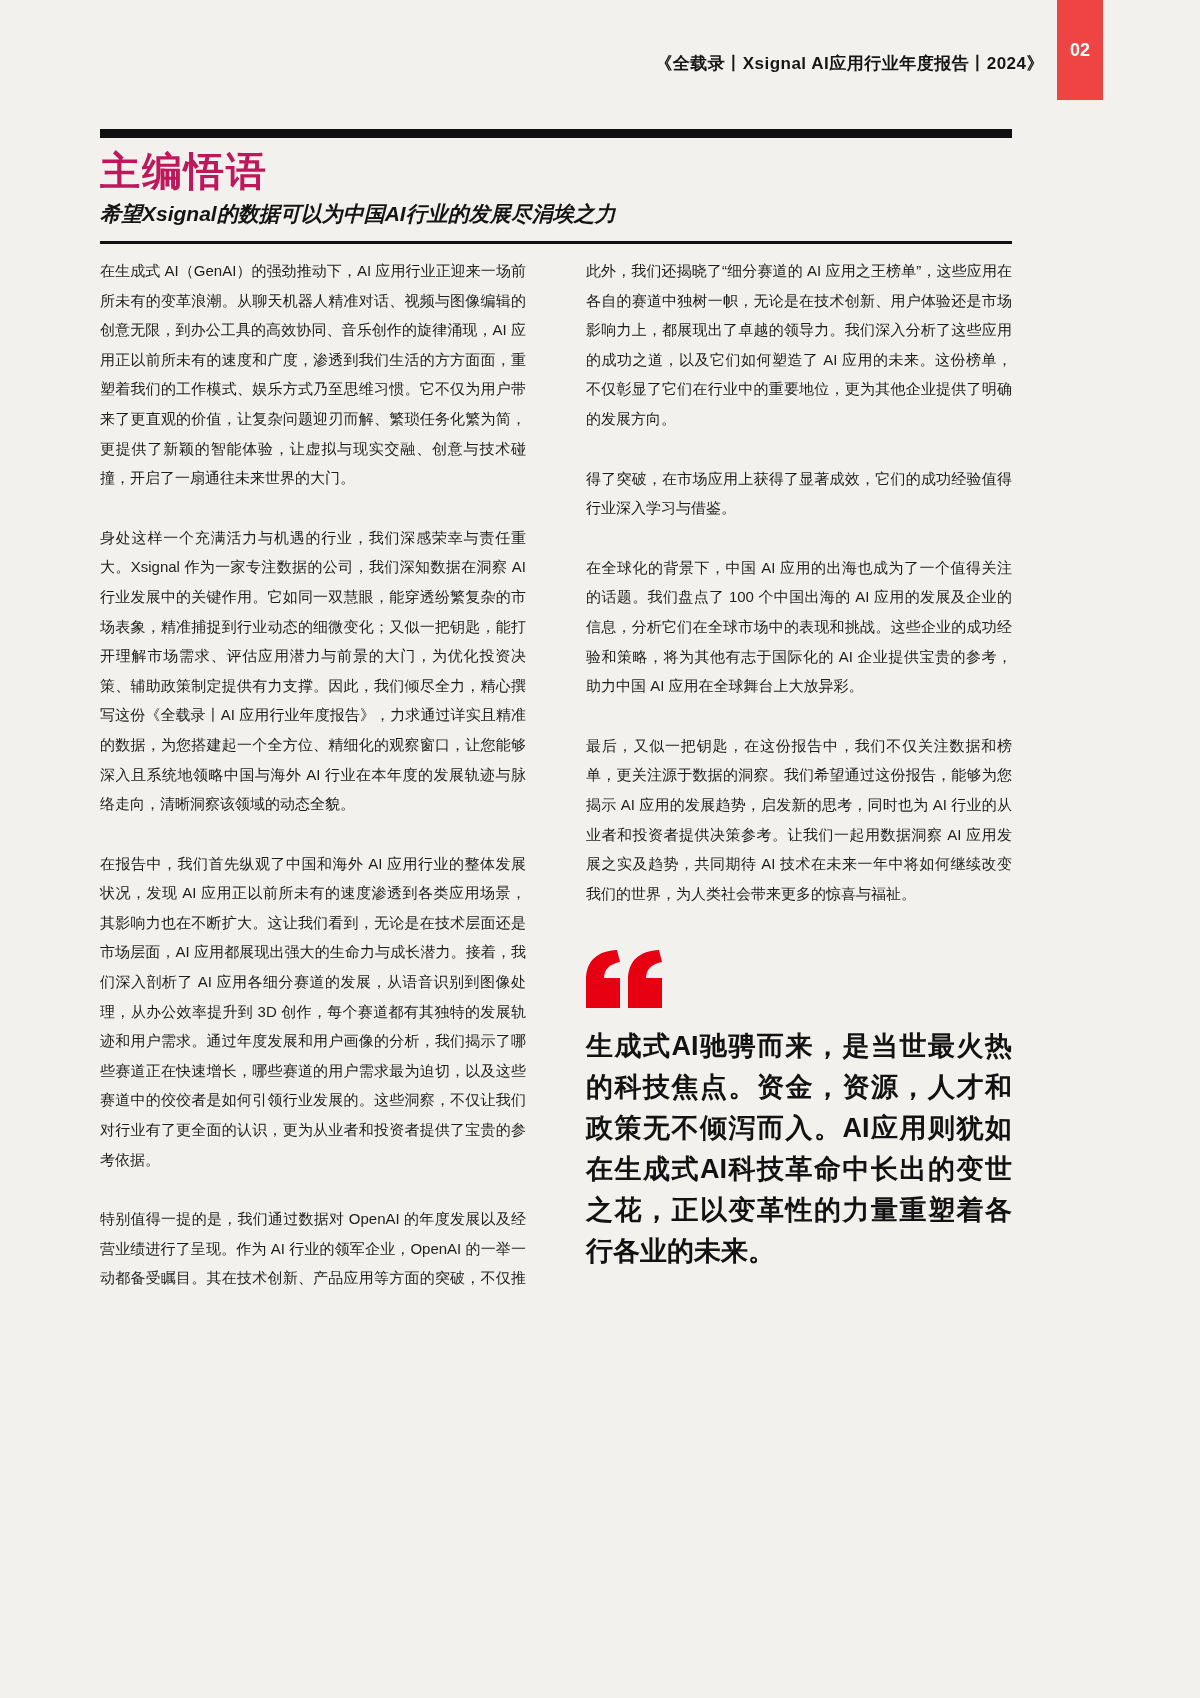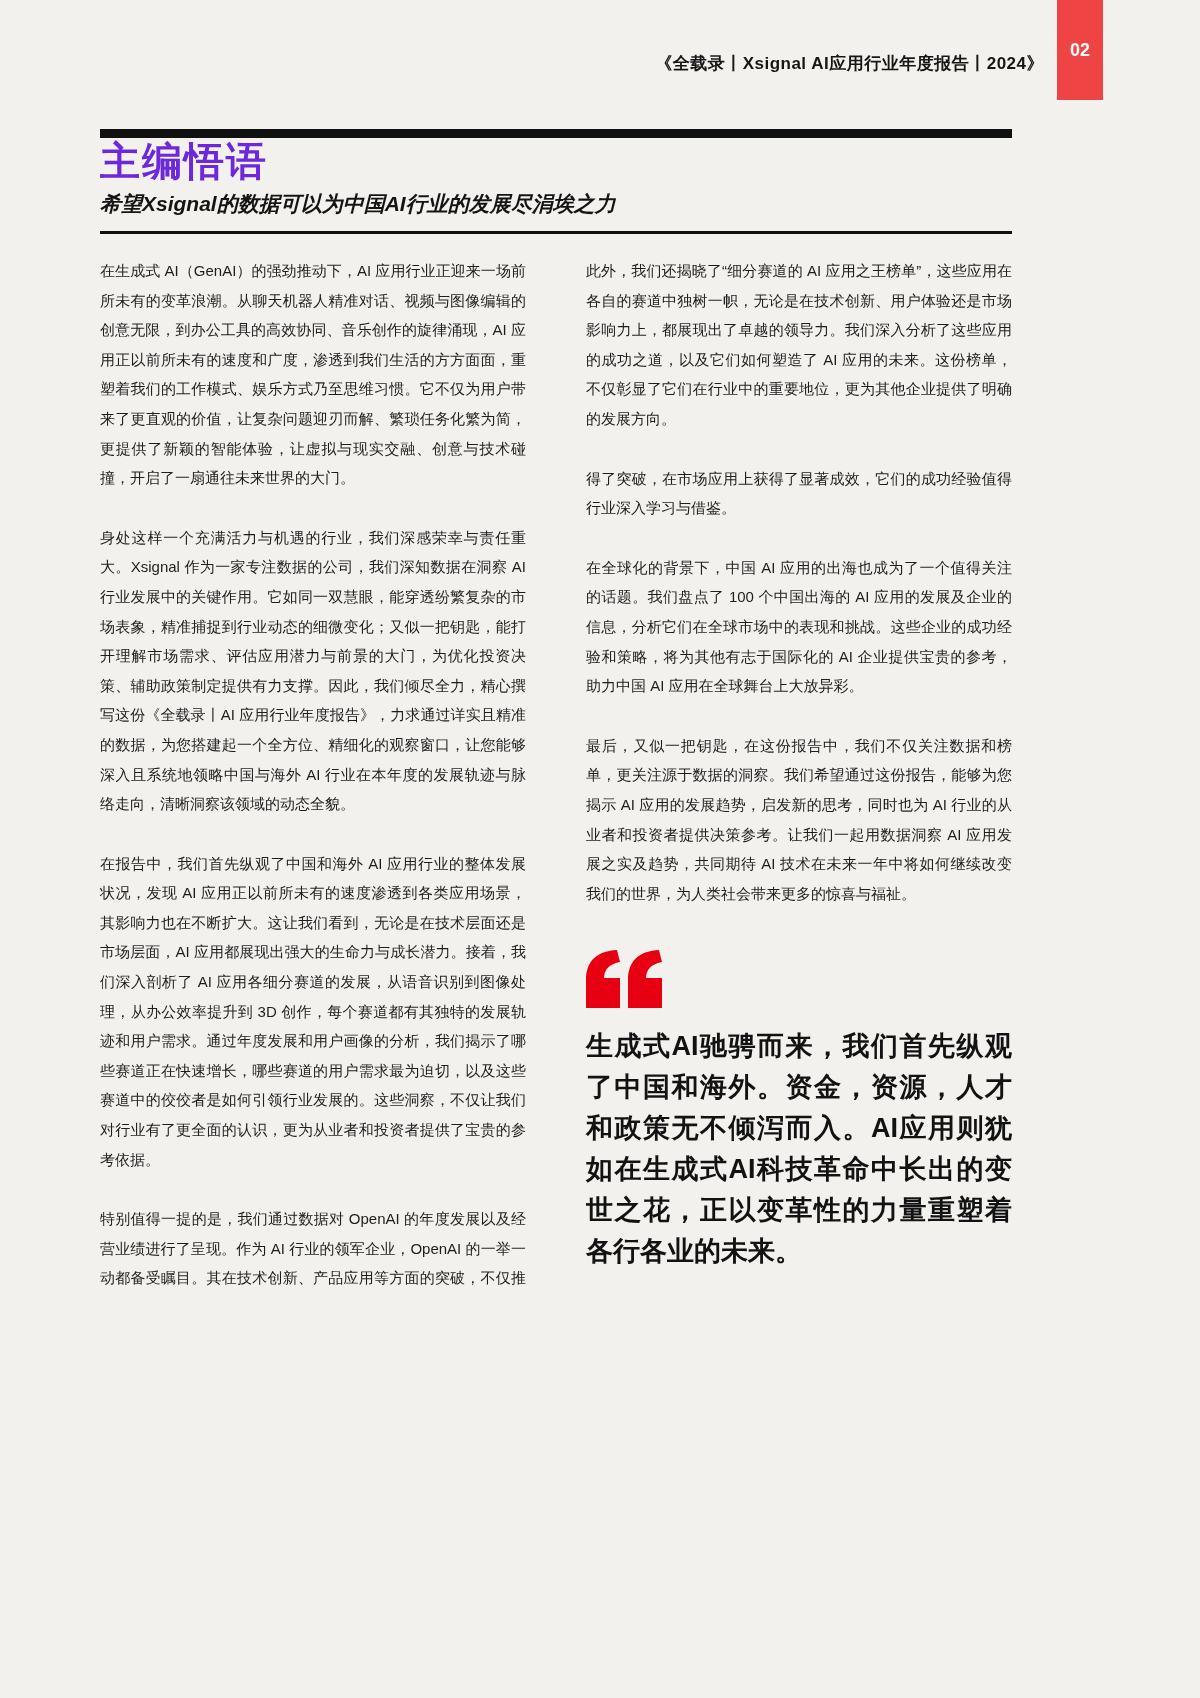--- a/index.html
+++ b/index.html
@@ -44,25 +44,25 @@
 
   
   .title-block {
     position: absolute;
     left: 100px;
     top: 129px;
     width: 912px;
   }
   .rule-thick { height: 9px; background: #101010; }
   .page-title {
-    margin-top: 1px;
+    margin-top: 11px;
     font-size: 40px;
     font-weight: 800;
     letter-spacing: 2px;
-    color: #6d28d9;
+    color: #be185d;
     line-height: 1.1;
   }
   .page-subtitle {
     margin-top: 7px;
     font-size: 21px;
     font-weight: 700;
     color: #141414;
     font-style: italic;
   }
   .rule-thin { height: 3px; background: #101010; margin-top: 13px; }
@@ -141,21 +141,21 @@
       <p>在全球化的背景下，中国 AI 应用的出海也成为了一个值得关注的话题。我们盘点了 100 个中国出海的 AI 应用的发展及企业的信息，分析它们在全球市场中的表现和挑战。这些企业的成功经验和策略，将为其他有志于国际化的 AI 企业提供宝贵的参考，助力中国 AI 应用在全球舞台上大放异彩。</p>
       <p>最后，又似一把钥匙，在这份报告中，我们不仅关注数据和榜单，更关注源于数据的洞察。我们希望通过这份报告，能够为您揭示 AI 应用的发展趋势，启发新的思考，同时也为 AI 行业的从业者和投资者提供决策参考。让我们一起用数据洞察 AI 应用发展之实及趋势，共同期待 AI 技术在未来一年中将如何继续改变我们的世界，为人类社会带来更多的惊喜与福祉。</p>
 
       <div class="quote-block">
         <span class="quote-mark">
           <svg width="76" height="58" viewBox="0 0 76 58" aria-hidden="true">
             <path d="M0 58 V30 C0 10 12 1 31 0 L34 12 C22 14.5 18.5 20 18 28 H34 V58 Z" fill="#e60012"></path>
             <path d="M42 58 V30 C42 10 54 1 73 0 L76 12 C64 14.5 60.5 20 60 28 H76 V58 Z" fill="#e60012"></path>
           </svg>
         </span>
-        <div class="quote-text">生成式AI驰骋而来，我们首先纵观了中国和海外。资金，资源，人才和政策无不倾泻而入。AI应用则犹如在生成式AI科技革命中长出的变世之花，正以变革性的力量重塑着各行各业的未来。</div>
+        <div class="quote-text">生成式AI驰骋而来，是当世最火热的科技焦点。资金，资源，人才和政策无不倾泻而入。AI应用则犹如在生成式AI科技革命中长出的变世之花，正以变革性的力量重塑着各行各业的未来。</div>
       </div>
 
       <div class="author-block">
         <div class="author-photo">
           <svg viewBox="0 0 250 265" width="250" height="265" aria-hidden="true">
 
             <path d="M28 265 C32 204 58 178 96 165 L125 156 L154 165 C192 178 218 204 222 265 Z" fill="#9c7e5d"></path>
             <path d="M96 165 L125 156 L112 202 L96 188 Z" fill="#876a4c"></path>
             <path d="M154 165 L125 156 L138 202 L154 188 Z" fill="#876a4c"></path>
 

